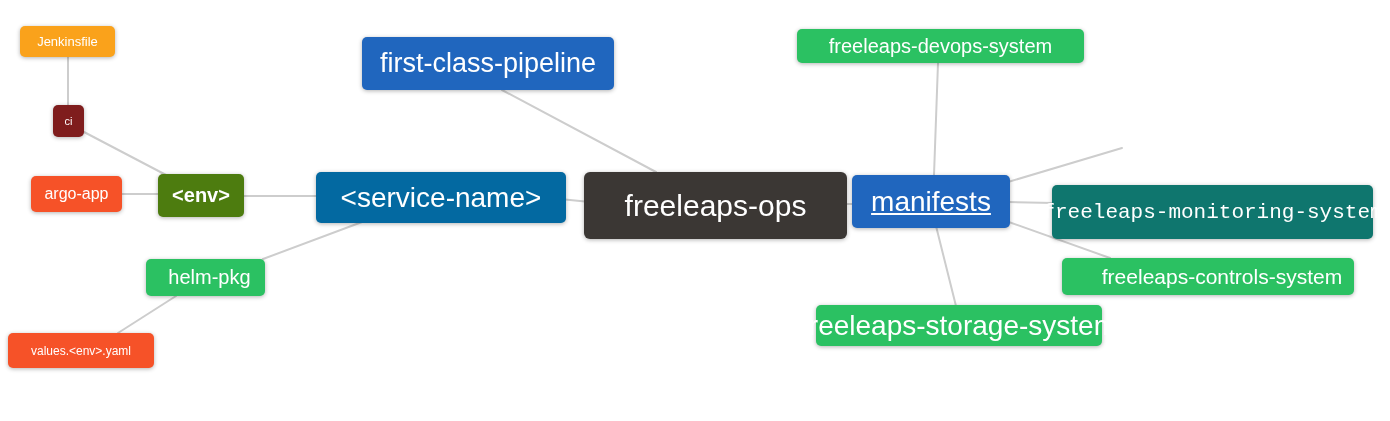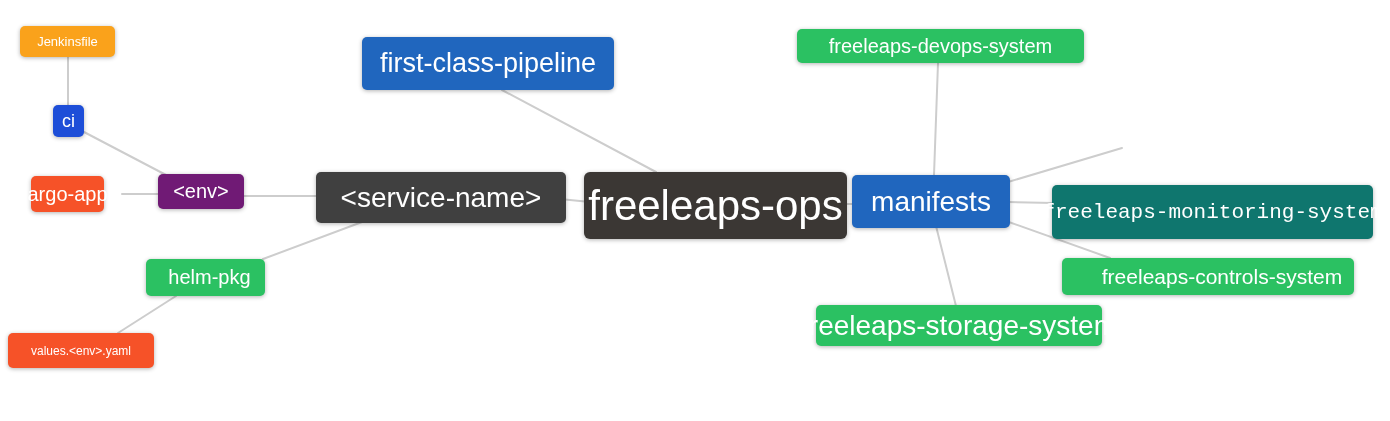--- a/index.html
+++ b/index.html
@@ -65,37 +65,37 @@
     <line x1="840" y1="204" x2="858" y2="204" stroke="#cdcdcd"></line>
     <line x1="938" y1="63" x2="934" y2="175" stroke="#cdcdcd"></line>
     <line x1="1008" y1="182" x2="1122" y2="148" stroke="#cdcdcd"></line>
     <line x1="1008" y1="202" x2="1054" y2="203" stroke="#cdcdcd"></line>
     <line x1="1006" y1="221" x2="1110" y2="258" stroke="#cdcdcd"></line>
     <line x1="936" y1="226" x2="956" y2="306" stroke="#cdcdcd"></line>
   </svg>
 
   <div class="node orange" style="left: 20px; top: 26px; width: 95px; height: 31px; font-size: 13px; background-color: rgb(250, 162, 27);">Jenkinsfile</div>
 
-  <div class="node red" style="left: 53px; top: 105px; width: 31px; height: 32px; font-size: 18px; background-color: #1d4ed8;">ci</div>
+  <div class="node red" style="left: 53px; top: 105px; width: 31px; height: 32px; font-size: 11px; background-color: #7f1d1d;">ci</div>
 
-  <div class="node red" style="left: 31px; top: 176px; width: 73px; height: 36px; font-size: 20px; background-color: rgb(246, 82, 40);">argo-app</div>
+  <div class="node red" style="left: 31px; top: 176px; width: 91px; height: 36px; font-size: 16px; background-color: rgb(246, 82, 40);">argo-app</div>
 
-  <div class="node green" style="left: 158px; top: 174px; width: 86px; height: 35px; font-size: 20px; background-color: #701a75;">&lt;env&gt;</div>
+  <div class="node green" style="left: 158px; top: 174px; width: 86px; height: 43px; font-size: 20px; background-color: #4d7c0f; font-weight: bold;">&lt;env&gt;</div>
 
-  <div class="node blue" style="left: 316px; top: 172px; width: 250px; height: 51px; font-size: 28px; background-color: #404040;">&lt;service-name&gt;</div>
+  <div class="node blue" style="left: 316px; top: 172px; width: 250px; height: 51px; font-size: 28px; background-color: #0369a1;">&lt;service-name&gt;</div>
 
   <div class="node green" style="left: 146px; top: 259px; width: 119px; height: 37px; font-size: 20px; background-color: rgb(43, 193, 98); padding-left: 8px;">helm-pkg</div>
 
   <div class="node red" style="left: 8px; top: 333px; width: 146px; height: 35px; font-size: 12px; background-color: rgb(246, 82, 40);">values.&lt;env&gt;.yaml</div>
 
   <div class="node blue" style="left: 314px; top: 37px; width: 252px; height: 53px; font-size: 27px; background-color: rgb(32, 102, 190); margin-left: 48px;">first-class-pipeline</div>
 
-  <div class="node root" style="left: 584px; top: 172px; width: 263px; height: 67px; font-size: 42px; background-color: rgb(59, 55, 52);">freeleaps-ops</div>
+  <div class="node root" style="left: 584px; top: 172px; width: 263px; height: 67px; font-size: 30px; background-color: rgb(59, 55, 52);">freeleaps-ops</div>
 
-  <div class="node blue" style="left: 852px; top: 175px; width: 158px; height: 53px; font-size: 28px; background-color: rgb(32, 102, 190);">manifests</div>
+  <div class="node blue" style="left: 852px; top: 175px; width: 158px; height: 53px; font-size: 28px; background-color: rgb(32, 102, 190); text-decoration: underline;">manifests</div>
 
   <div class="node green" style="left: 797px; top: 29px; width: 287px; height: 34px; font-size: 20px; background-color: rgb(43, 193, 98);">freeleaps-devops-system</div>
 
 
   <div class="node green" style="left: 1052px; top: 185px; width: 321px; height: 54px; font-size: 21px; background-color: #0f766e; font-family: Liberation Mono, monospace;">freeleaps-monitoring-system</div>
 
   <div class="node green" style="left: 1062px; top: 258px; width: 292px; height: 37px; font-size: 21px; background-color: rgb(43, 193, 98); padding-left: 28px;">freeleaps-controls-system</div>
 
   <div class="node green" style="left: 816px; top: 305px; width: 286px; height: 41px; font-size: 28px; background-color: rgb(43, 193, 98);">freeleaps-storage-system</div>
 

